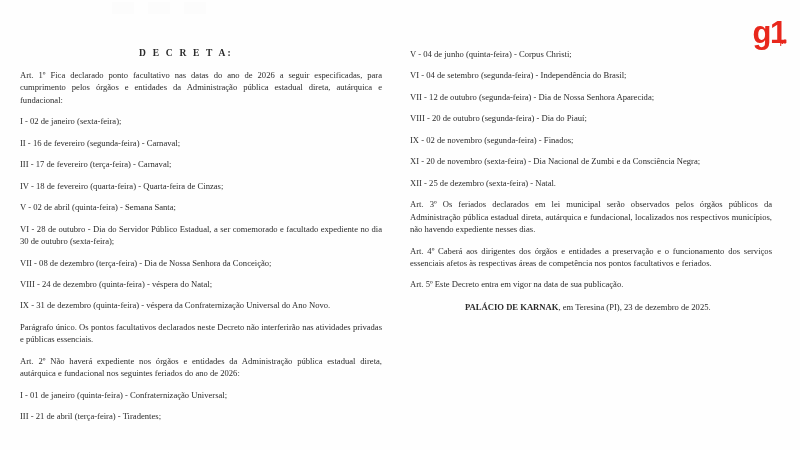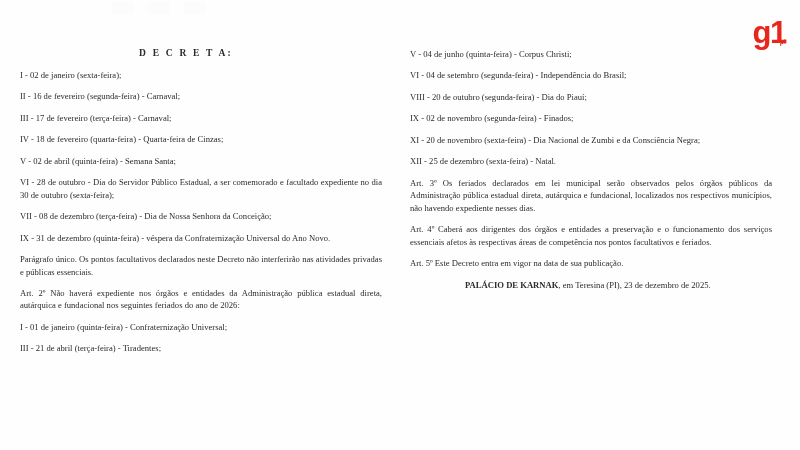--- a/index.html
+++ b/index.html
@@ -119,39 +119,42 @@
   <div id="logo">
     <span class="g1-word" style="color: rgb(232, 39, 28);">g1</span>
     <span class="g1-sub" style="color: rgb(232, 39, 28);">pi</span>
   </div>
 
   <div id="columns">
 
     <div class="col col-left">
       <div class="decreta">D E C R E T A:</div>
       <div id="left-body">
+          <p class="para">Art. 1º Fica declarado ponto facultativo nas datas do ano de 2026 a seguir especificadas, para cumprimento pelos órgãos e entidades da Administração pública estadual direta, autárquica e fundacional:</p>
           <p class="item">I - 02 de janeiro (sexta-feira);</p>
           <p class="item">II - 16 de fevereiro (segunda-feira) - Carnaval;</p>
           <p class="item">III - 17 de fevereiro (terça-feira) - Carnaval;</p>
           <p class="item">IV - 18 de fevereiro (quarta-feira) - Quarta-feira de Cinzas;</p>
           <p class="item">V - 02 de abril (quinta-feira) - Semana Santa;</p>
           <p class="item">VI - 28 de outubro - Dia do Servidor Público Estadual, a ser comemorado e facultado expediente no dia 30 de outubro (sexta-feira);</p>
           <p class="item">VII - 08 de dezembro (terça-feira) - Dia de Nossa Senhora da Conceição;</p>
+          <p class="item">VIII - 24 de dezembro (quinta-feira) - véspera do Natal;</p>
           <p class="item">IX - 31 de dezembro (quinta-feira) - véspera da Confraternização Universal do Ano Novo.</p>
           <p class="para">Parágrafo único. Os pontos facultativos declarados neste Decreto não interferirão nas atividades privadas e públicas essenciais.</p>
           <p class="para">Art. 2º Não haverá expediente nos órgãos e entidades da Administração pública estadual direta, autárquica e fundacional nos seguintes feriados do ano de 2026:</p>
           <p class="item">I - 01 de janeiro (quinta-feira) - Confraternização Universal;</p>
           <p class="item">III - 21 de abril (terça-feira) - Tiradentes;</p>
         </div>
     </div>
 
     <div class="col col-right">
       <div id="right-body">
           <p class="item">V - 04 de junho (quinta-feira) - Corpus Christi;</p>
           <p class="item">VI - 04 de setembro (segunda-feira) - Independência do Brasil;</p>
+          <p class="item">VII - 12 de outubro (segunda-feira) - Dia de Nossa Senhora Aparecida;</p>
           <p class="item">VIII - 20 de outubro (segunda-feira) - Dia do Piauí;</p>
           <p class="item">IX - 02 de novembro (segunda-feira) - Finados;</p>
           <p class="item">XI - 20 de novembro (sexta-feira) - Dia Nacional de Zumbi e da Consciência Negra;</p>
           <p class="item">XII - 25 de dezembro (sexta-feira) - Natal.</p>
           <p class="para">Art. 3º Os feriados declarados em lei municipal serão observados pelos órgãos públicos da Administração pública estadual direta, autárquica e fundacional, localizados nos respectivos municípios, não havendo expediente nesses dias.</p>
           <p class="para">Art. 4º Caberá aos dirigentes dos órgãos e entidades a preservação e o funcionamento dos serviços essenciais afetos às respectivas áreas de competência nos pontos facultativos e feriados.</p>
           <p class="para">Art. 5º Este Decreto entra em vigor na data de sua publicação.</p>
         </div>
       <p class="sign">
         <b>PALÁCIO DE KARNAK</b><span>, em Teresina (PI), 23 de dezembro de 2025.</span>

